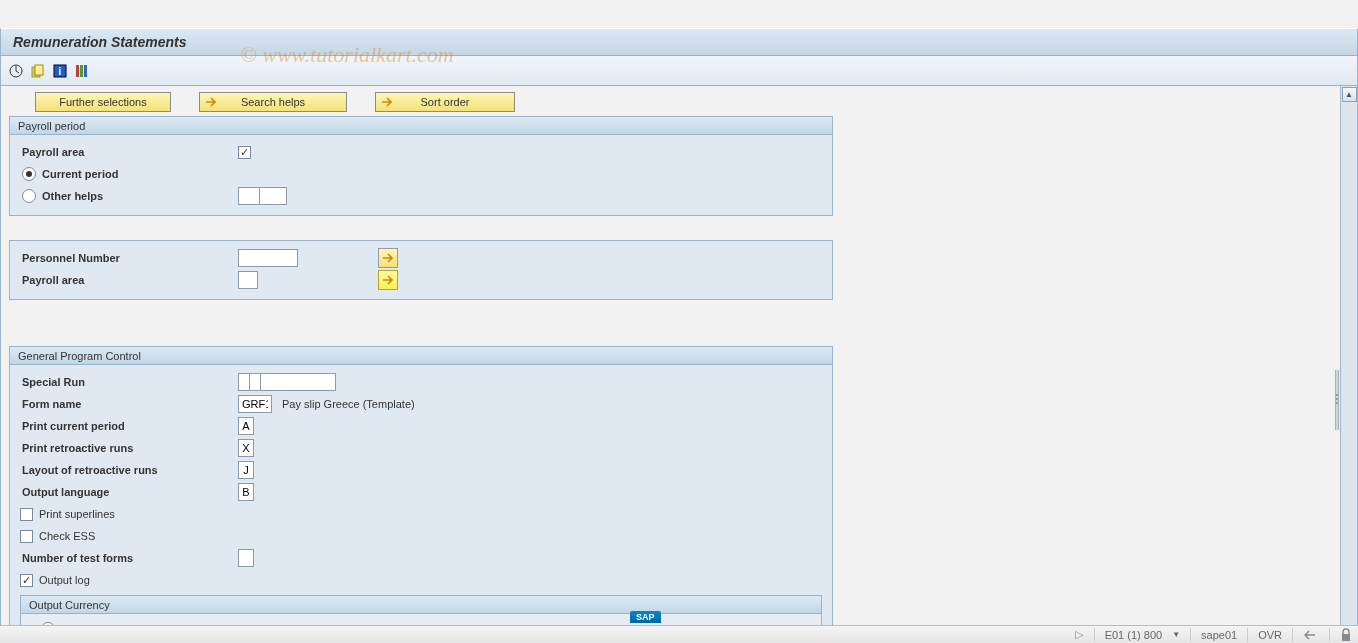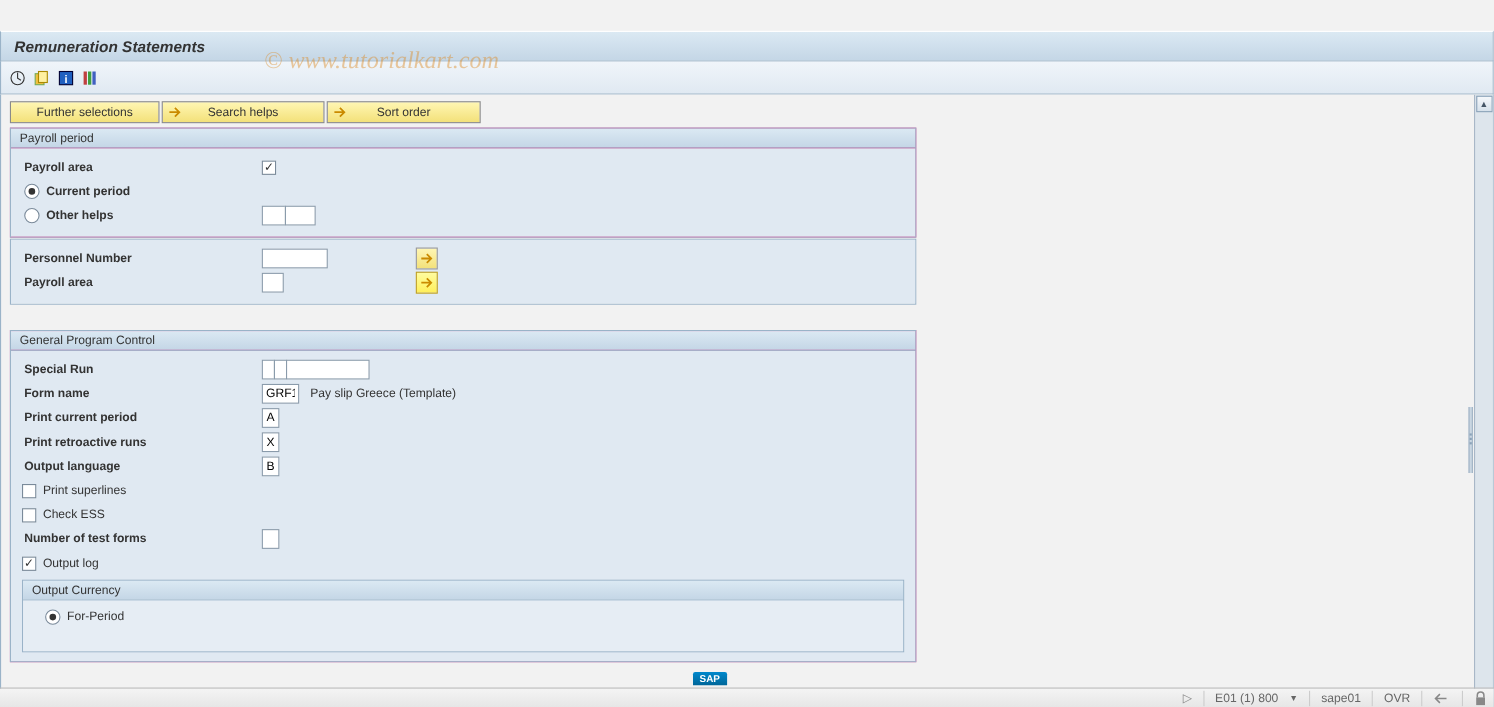--- a/index.html
+++ b/index.html
@@ -11,24 +11,24 @@
   .sap-toolbar { height:30px; background:linear-gradient(to bottom,#f0f5fa,#e0e9f2); border:1px solid #9ab3c8; border-top:none; display:flex; align-items:center; padding-left:6px; gap:4px;}
   .tb-icon { width:18px; height:18px; display:flex; align-items:center; justify-content:center; cursor:pointer;}
   
   .content-wrap { position:relative; height:calc(643px - 28px - 30px - 18px); background:#f2f2f2; border-left:1px solid #9ab3c8; border-right:1px solid #9ab3c8; overflow:hidden;}
   .content-scroll { width:calc(100% - 18px); height:100%; overflow-y:auto; padding:6px 8px 0 8px; }
   .vscrollbar { position:absolute; right:0; top:0; width:17px; height:100%; background:#dde5ec; border-left:1px solid #a8b7c7; display:flex; flex-direction:column; align-items:center;}
   .vscrollbar .arrow-block { width:15px; height:15px; background:linear-gradient(#f5f8fb,#d6e1eb); border:1px solid #8aa2b8; display:flex; align-items:center; justify-content:center; font-size:8px; cursor:pointer; color:#456; margin:1px 0;}
   .vscrollbar .track { flex:1;}
   
   .button-row { display:flex; gap:2px; margin-bottom:4px;}
-  .sap-btn { height:20px; border:1px solid #8a8a8a; background:linear-gradient(to bottom,#fff6b3,#f3e17a); display:flex; align-items:center; justify-content:center; font-size:11px; cursor:pointer; padding:0 10px; min-width:140px; position:relative;}
+  .sap-btn { height:20px; border:1px solid #8a8a8a; background:linear-gradient(to bottom,#fff6b3,#f3e17a); display:flex; align-items:center; justify-content:center; font-size:11px; cursor:pointer; padding:0 10px; min-width:140px; position:relative;margin-left:26px;}
   .sap-btn .arrow { display:inline-flex; align-items:center; justify-content:center; width:18px; height:18px; position:absolute; left:2px;}
   
-  .groupbox { border:1px solid #9ab3c8; margin-bottom:1px; width:824px; background:#ec4899;}
+  .groupbox { border:1px solid #9ab3c8; margin-bottom:24px; width:824px; background:#a3a3a3;}
   .groupbox-title { height:18px; background:linear-gradient(to bottom,#dbe9f3,#c4d6e6); padding-left:8px; display:flex; align-items:center; font-size:11px; color:#333; border-bottom:1px solid #9ab3c8;}
   .groupbox-body { padding:6px 10px 8px 10px; background:#e0e9f2;}
   .groupbox.nested { width:auto; margin:4px 0 0 0; background:#e6edf4;}
   .groupbox.nested .groupbox-body{ background:#e6edf4; padding:4px 10px 20px 10px;}
   
   .frow { display:flex; align-items:center; height:22px;}
   .flabel { width:218px; padding-left:2px;font-weight:bold;}
   .finput { height:18px; border:1px solid #8a9bab; background:#fff; padding:1px 3px; font-size:11px; font-family:Arial,sans-serif;}
   .finput.xs { width:16px; text-align:center;}
   .finput.s  { width:30px; }
@@ -181,20 +181,24 @@
         </div>
         <div class="frow">
           <div class="flabel">Print current period</div>
           <input class="finput xs" value="A" style="">
         </div>
         <div class="frow">
           <div class="flabel">Print retroactive runs</div>
           <input class="finput xs" value="X" style="">
         </div>
         <div class="frow">
+          <div class="flabel">Layout of retroactive runs</div>
+          <input class="finput xs" value="J" style="">
+        </div>
+        <div class="frow">
           <div class="flabel">Output language</div>
           <input class="finput xs" value="B" style="">
         </div>
         <div class="frow">
           <span class="checkbox"></span>
           <span>Print superlines</span>
         </div>
         <div class="frow">
           <span class="checkbox"></span>
           <span>Check ESS</span>

